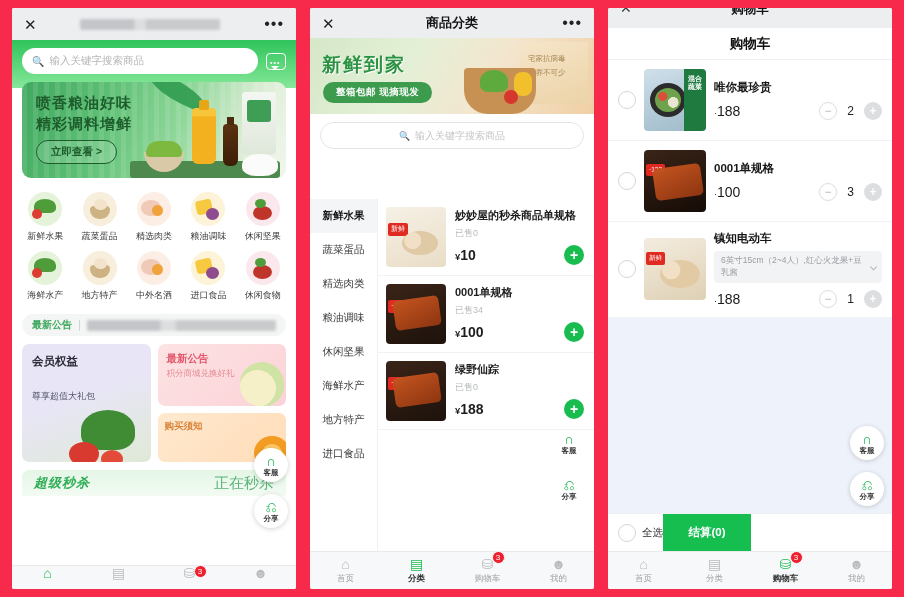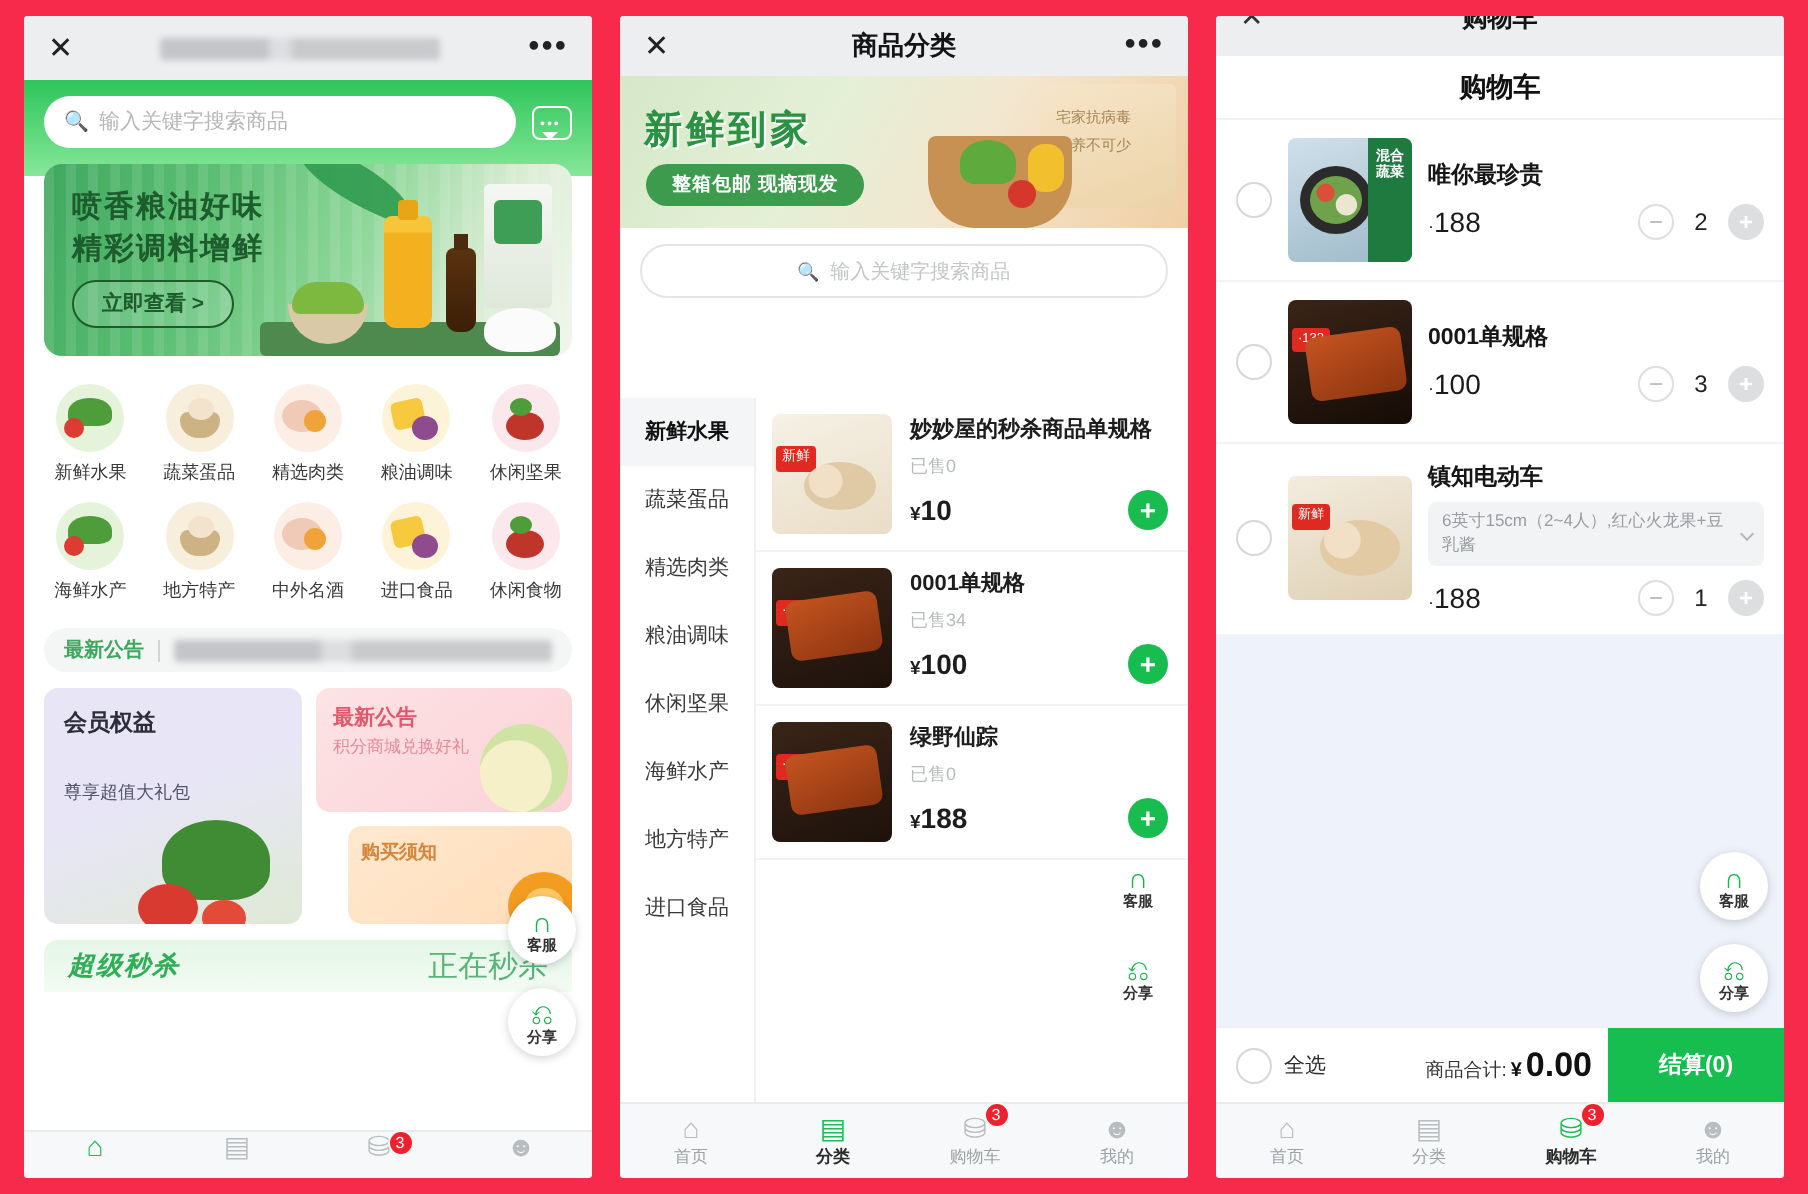--- a/index.html
+++ b/index.html
@@ -124,21 +124,21 @@
   .broc { position:absolute; width:54px;height:40px;background:#3f8c35;border-radius:50% 50% 36% 36%; right:22px; bottom:18px; }
   .tom { position:absolute; width:30px;height:24px;background:#d93a2f;border-radius:50%; right:58px; bottom:2px; }
   .tom2 { position:absolute; width:22px;height:18px;background:#e24b38;border-radius:50%; right:34px; bottom:0px; }
   .pc-col { width:50%; display:flex; flex-direction:column; gap:7px; }
   .pc-top { height:62px; background:linear-gradient(140deg,#fde3e3,#fbd2d7); position:relative; border-radius:7px; overflow:hidden; }
   .pc-top .h { position:absolute; left:9px; top:8px; font-size:10.5px; font-weight:bold; color:#e2586c; }
   .pc-top .s { position:absolute; left:9px; top:24px; font-size:8.5px; color:#e58b97; }
   .pc-top .art { position:absolute; right:2px; bottom:0; width:44px; height:44px;
     background:radial-gradient(circle at 40% 60%, #f6f0c9 0 48%, #cfe3a5 50% 100%); border-radius:50% 50% 45% 45%; }
   .pc-bot { display:flex; gap:7px; height:49px; }
-  .pc-s { flex:1; border-radius:7px; position:relative; overflow:hidden; background:linear-gradient(140deg,#ffe9cf,#ffdcb8);margin-left:16px; }
+  .pc-s { flex:1; border-radius:7px; position:relative; overflow:hidden; background:linear-gradient(140deg,#ffe9cf,#ffdcb8); }
   .pc-s .h { position:absolute; left:7px; top:7px; font-size:9.5px; font-weight:bold; color:#d8853a; }
   .pc-s .art { position:absolute; right:-4px; bottom:-8px; width:36px;height:34px; background:#f39c22; border-radius:50%; }
   .pc-s .art:after{ content:""; position:absolute; inset:8px; background:#ffc968; border-radius:50%; }
 
   
   .seckill { margin:8px 10px 0; height:26px; border-radius:7px 7px 0 0;
     background:linear-gradient(180deg,#e4f6e6,#f3fbf3); display:flex; align-items:center;
     justify-content:space-between; padding:0 12px; }
   .seckill .t { font-size:13px; font-weight:bold; font-style:italic; color:#2fae55; letter-spacing:1px; }
   .seckill .r { font-size:15px; color:#5ab377; }
@@ -659,25 +659,20 @@
         <span class="ic">⎌</span>
         <span class="tx">分享</span>
       </div>
     </div>
 
     <div class="checkbar">
       <div class="cb-left">
         <span class="ck"></span>
         <span class="lbl">全选</span>
       </div>
-      <div class="cb-mid">
-        <span class="k">商品合计:</span>
-        <span class="cur">¥</span>
-        <span class="v">0.00</span>
-      </div>
       <div class="cb-btn">结算(0)</div>
     </div>
 
     <div class="tabbar">
       <div class="tab">
         <span class="ic">⌂</span>
         <span class="lb">首页</span>
       </div>
       <div class="tab">
         <span class="ic">▤</span>

